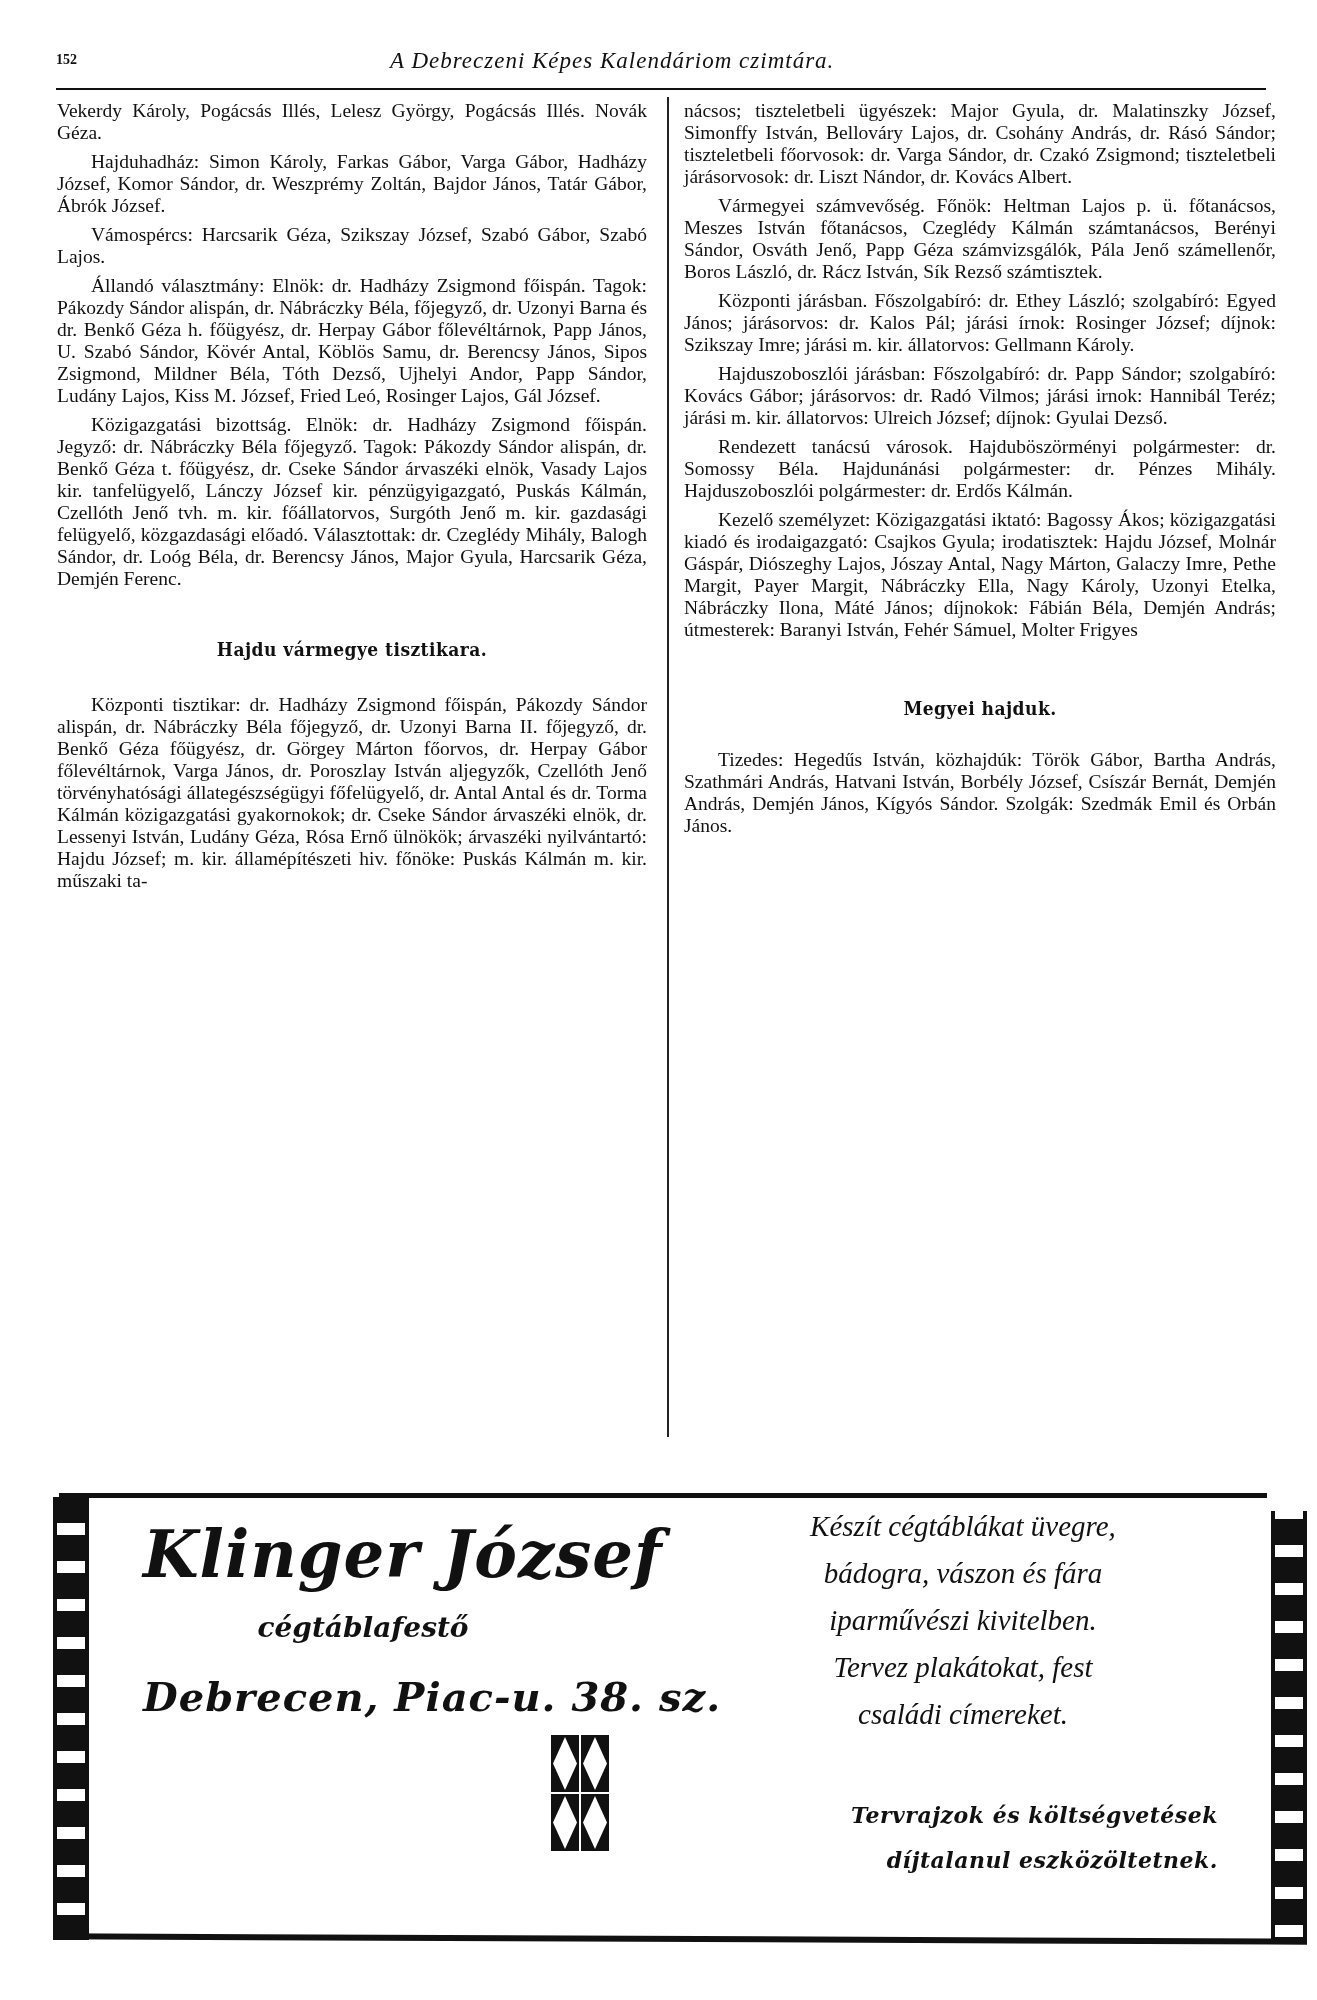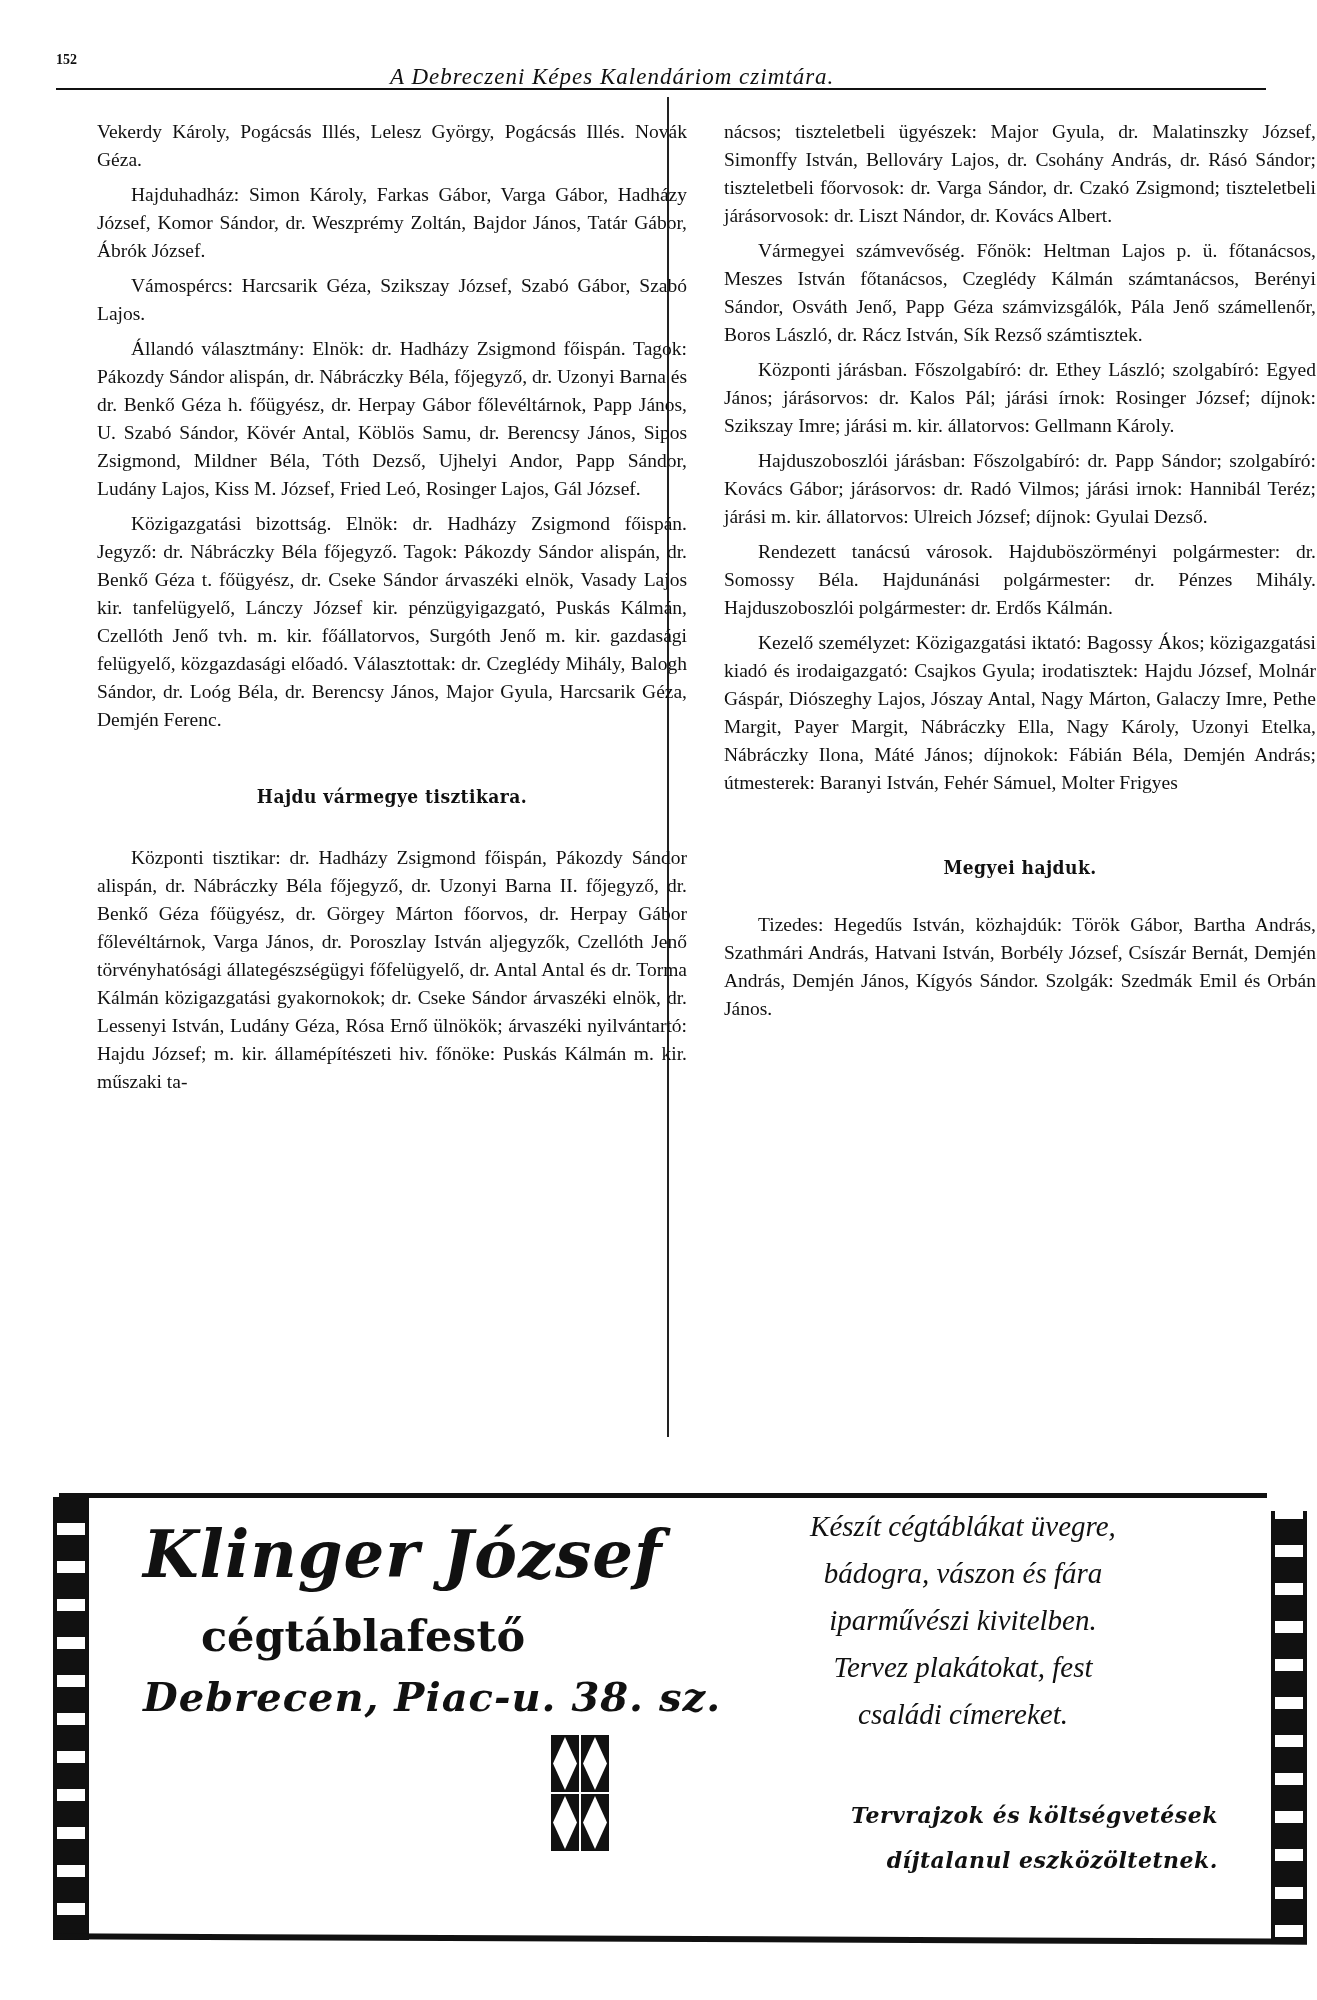--- a/index.html
+++ b/index.html
@@ -1,37 +1,37 @@
 <!DOCTYPE html>
 <html><head>
 <meta charset="utf-8">
 <style>
   html, body { margin:0; padding:0; background:#ffffff; }
   body { width:1317px; height:2000px; position:relative; overflow:hidden; color:#111; font-family:"DejaVu Serif", serif; }
   .page-num { position:absolute; left:56px; top:52px; font-size:14px; font-weight:bold; font-family:"Liberation Serif", serif; }
-  .running-title { position:absolute; left:390px; top:64px; font-size:23px; font-style:italic; font-family:"Liberation Serif", serif; letter-spacing:1px; }
+  .running-title { position:absolute; left:390px; top:48px; font-size:23px; font-style:italic; font-family:"Liberation Serif", serif; letter-spacing:1px; }
   .header-rule { position:absolute; left:56px; top:88px; width:1210px; height:2px; background:#111; }
   .col-divider { position:absolute; left:667px; top:97px; width:1.5px; height:1340px; background:#222; }
-  .col { position:absolute; top:118px; font-family:"Liberation Serif", serif; font-size:19.5px; line-height:28px; text-align:justify; hyphens:manual;margin-left:40px; }
+  .col { position:absolute; top:100px; font-family:"Liberation Serif", serif; font-size:19.5px; line-height:22px; text-align:justify; hyphens:manual; }
   .col.left { left:57px; width:590px; }
   .col.right { left:684px; width:592px; }
   .col p { margin:0 0 7px 0; text-indent:34px; }
   .col p.noindent { text-indent:0; }
   .col h3 { margin:48px 0 34px 0; text-align:center; font-size:19px; font-weight:bold; font-family:"DejaVu Serif", serif; letter-spacing:0.5px; transform:scaleX(0.9); }
   .col.right h3 { margin:56px 0 30px 0; }
   
   .ad { position:absolute; left:53px; top:1493px; width:1254px; height:447px; }
   .ad-top { position:absolute; left:6px; top:0; right:40px; height:5px; background:#111; }
   .ad-bottom { position:absolute; left:0; right:0; bottom:-2px; height:6px; background:#111; transform:rotate(0.25deg); }
   .strip { position:absolute; top:4px; bottom:0; width:36px; border-left:4px solid #111; border-right:4px solid #111; box-sizing:border-box;
            background:repeating-linear-gradient(to bottom, #111 0px, #111 26px, #fff 26px, #fff 38px); }
   .strip.left { left:0; }
   .strip.right { right:0; top:18px; background:repeating-linear-gradient(to bottom, #fff 0px, #fff 8px, #111 8px, #111 34px, #fff 34px, #fff 38px); }
   .ad-name { position:absolute; left:90px; top:22px; font-size:66px; font-weight:bold; font-style:italic; font-family:"DejaVu Serif", serif; letter-spacing:1px; transform:scaleX(0.97); transform-origin:left; }
-  .ad-trade { position:absolute; left:145px; top:118px; width:330px; text-align:center; font-size:43px; font-weight:bold; font-family:"DejaVu Serif", serif; }
+  .ad-trade { position:absolute; left:145px; top:118px; width:330px; text-align:center; font-size:28px; font-weight:bold; font-style:italic; font-family:"DejaVu Serif", serif; }
   .ad-address { position:absolute; left:90px; top:180px; font-size:40px; font-weight:bold; font-style:italic; font-family:"DejaVu Serif", serif; letter-spacing:1px; }
   .ad-desc { position:absolute; left:660px; top:10px; width:500px; text-align:center; font-family:"Liberation Serif", serif; font-style:italic; font-size:29px; line-height:47px; }
   .ad-desc .cl { display:block; }
   .ad-logo { position:absolute; left:498px; top:242px; width:58px; height:116px; display:grid; grid-template-columns:1fr 1fr; grid-template-rows:1fr 1fr; gap:2px; }
   .ad-logo span { display:block; background:#111; position:relative; }
   .ad-logo span::after { content:""; position:absolute; left:2px; right:2px; top:2px; bottom:2px; background:#fff; clip-path:polygon(50% 0, 100% 50%, 50% 100%, 0 50%); }
   .ad-note { position:absolute; left:665px; top:300px; width:500px; text-align:right; font-family:"DejaVu Serif", serif; font-weight:bold; font-style:italic; font-size:22px; line-height:45px; letter-spacing:0.5px; }
 </style>
 </head>
 <body>

